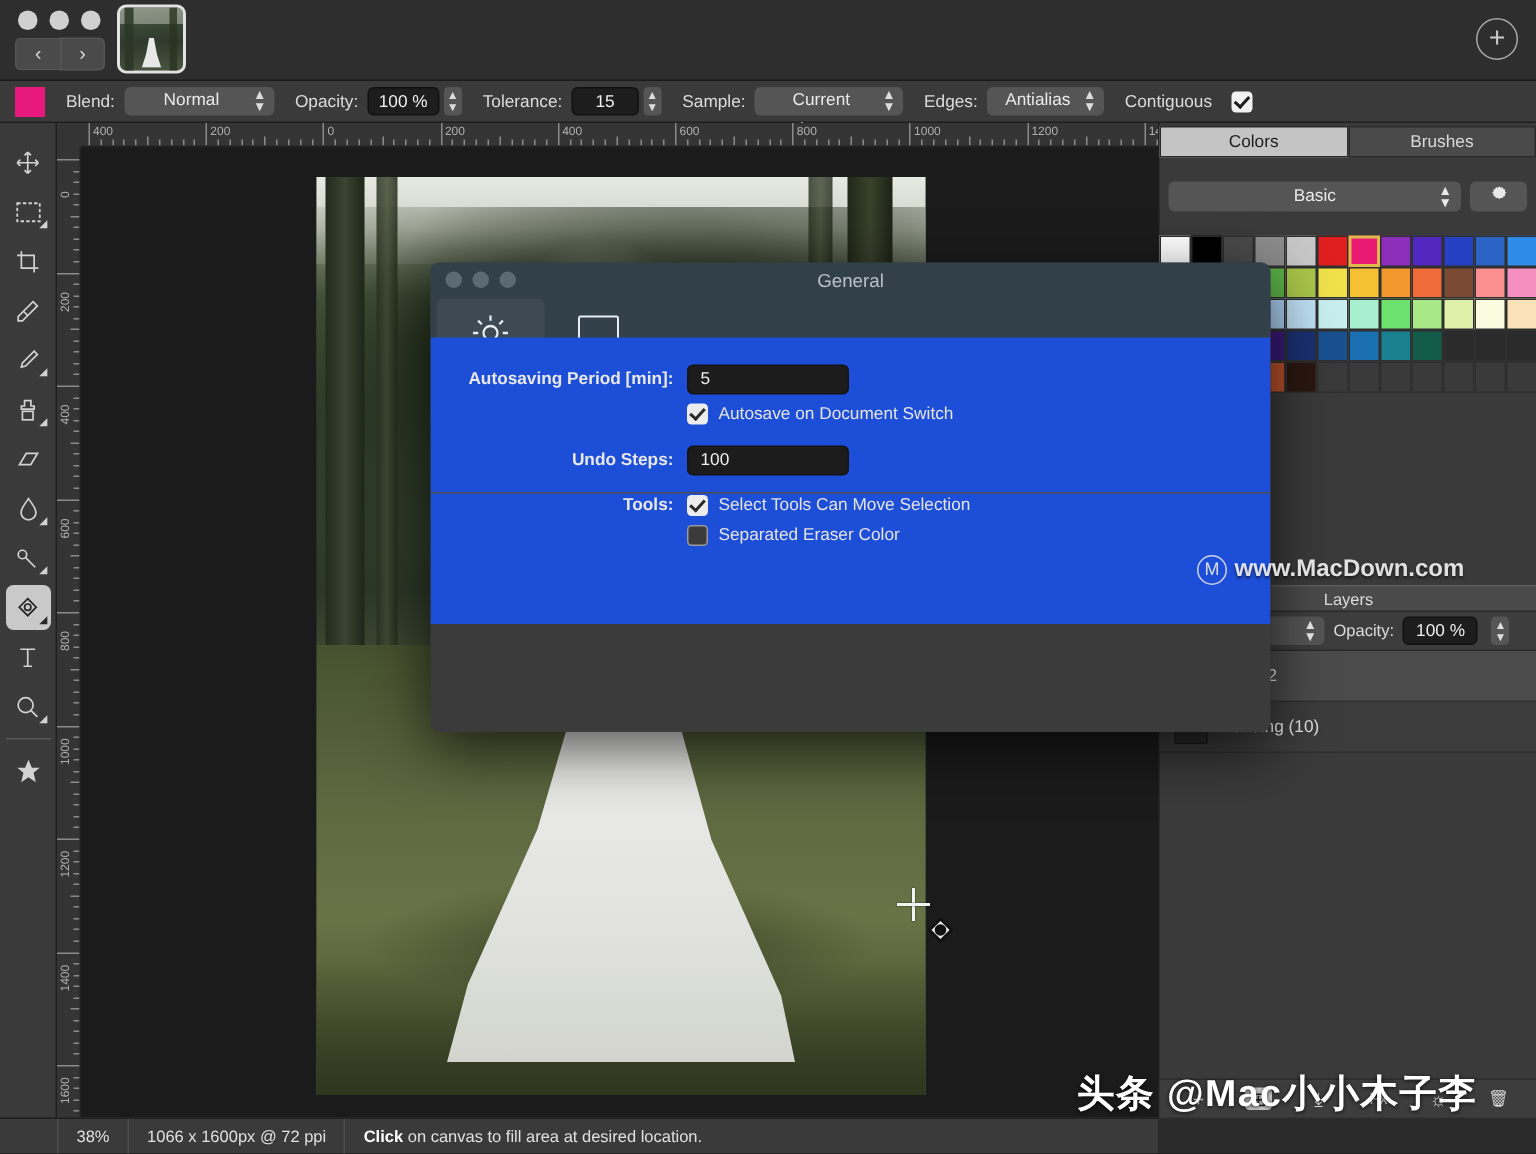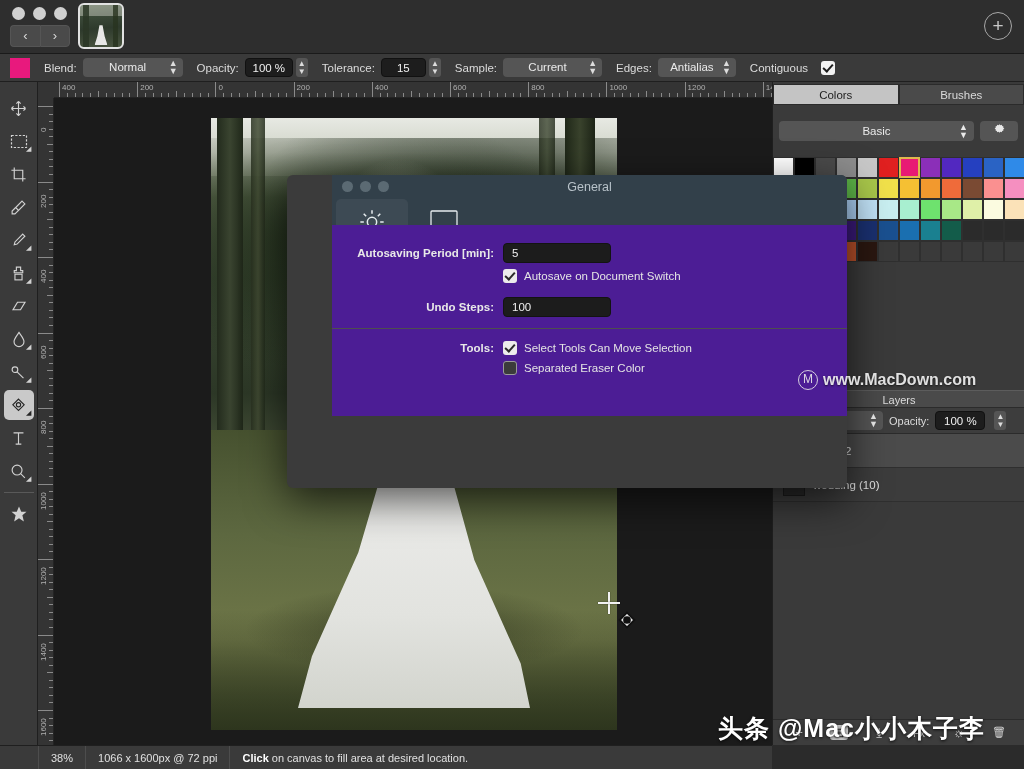--- a/index.html
+++ b/index.html
@@ -261,41 +261,40 @@
   .sb-cell { padding: 0 12px; height: 24px; line-height: 24px; border-right: 1px solid #4d4d4d; }
   .sb-cell.first { border-left: 1px solid #4d4d4d; margin-left: 38px; }
   .sb-hint b { color: #fff; }
 
   
   .dialog {
     position: absolute; left: 287px; top: 175px; width: 560px; height: 313px;
     border-radius: 6px; overflow: hidden;
     box-shadow: 0 12px 40px rgba(0,0,0,.65);
     background: #3b3b3b;
-    padding-left: 45px;
   }
   .dlg-titlebar {
     height: 50px; background: #32404a;
     border-bottom: 1px solid #2a3views;
     position: relative;
   }
   .dlg-traffic { position: absolute; left: 10px; top: 6px; display: flex; gap: 7px; }
   .dlg-traffic .d { width: 11px; height: 11px; border-radius: 50%; background: #5b6a73; }
   .dlg-title {
     text-align: center; color: #b8c2c9; font-size: 12.5px; line-height: 24px;
   }
   .dlg-tabs { display: flex; padding-left: 4px; height: 72px; background: #32404a; }
   .dlg-tab {
     width: 72px; display: flex; flex-direction: column; align-items: center;
     justify-content: flex-start; padding-top: 5px; color: #d2dadf; font-size: 11px;
     border-radius: 5px 5px 0 0;
   }
   .dlg-tab.active { background: #3d4a54; }
   .dlg-tab .glyph { height: 36px; display: flex; align-items: center; }
-  .dlg-body { background: #4c1d95; height: 191px; position: relative; padding-top: 18px; }
+  .dlg-body { background: #1d4ed8; height: 191px; position: relative; padding-top: 18px; }
   .dlg-divider { position: absolute; left: 0; right: 0; top: 103px; height: 1px; background: #4e4e4e; }
   .frow { display: flex; align-items: center; margin-bottom: 6px; }
   .frow .flabel {
     width: 171px; text-align: right; padding-right: 9px;
     color: #e8e8e8; font-size: 11.5px; font-weight: bold;
   }
   .ftext {
     width: 108px; height: 20px; background: #1c1c1c; border: 1px solid #131313;
     border-radius: 4px; color: #efefef; font-size: 11.5px; line-height: 18px; padding-left: 8px;
   }
@@ -857,21 +856,21 @@
           <span class="fchecklbl">Autosave on Document Switch</span>
         </div>
       </div>
       <div class="frow" style="margin-top:14px">
         <div class="flabel">Undo Steps:</div>
         <div class="ftext">100</div>
       </div>
 
       <div class="dlg-divider"></div>
 
-      <div class="frow" style="margin-top:24px">
+      <div class="frow" style="margin-top:13px">
         <div class="flabel">Tools:</div>
         <div class="fcheckrow">
           <div class="fcheck on"></div>
           <span class="fchecklbl">Select Tools Can Move Selection</span>
         </div>
       </div>
       <div class="frow">
         <div class="flabel"></div>
         <div class="fcheckrow">
           <div class="fcheck off"></div>

